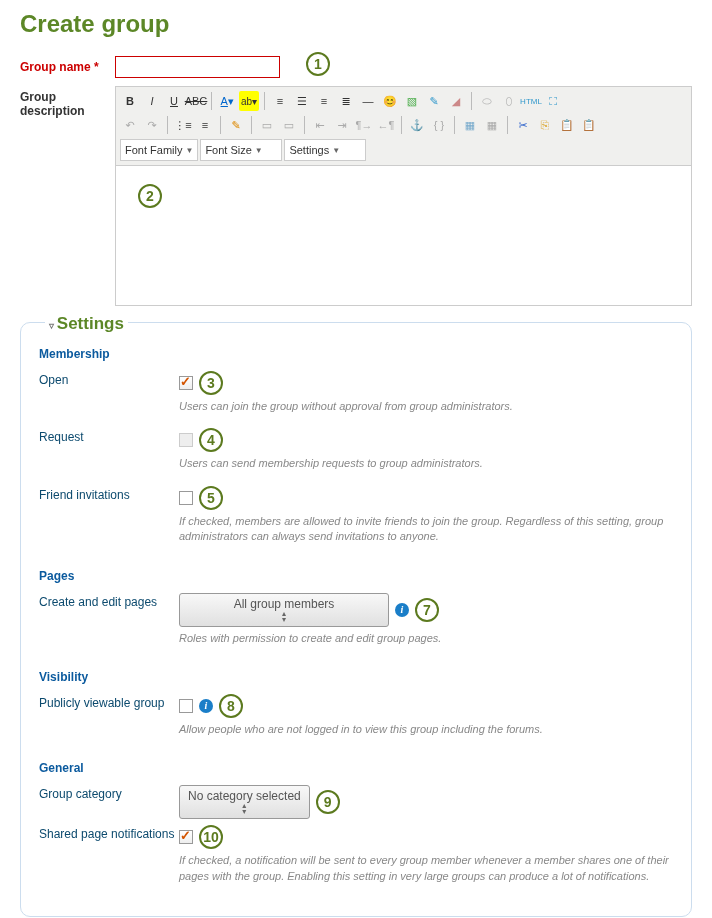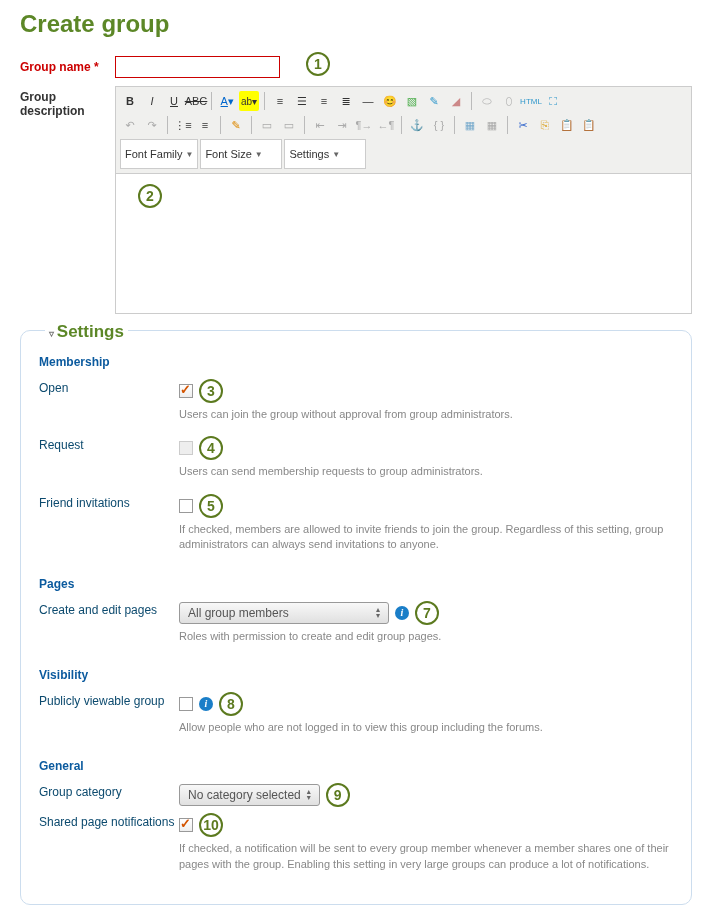--- a/index.html
+++ b/index.html
@@ -9,37 +9,37 @@
 .form-label { width: 95px; font-size: 12px; font-weight: bold; color: #333; padding-top: 4px; flex-shrink: 0; }
 .form-label.required { color: #c00; }
 .form-label.required::after { content: " *"; }
 .text-input { border: 1px solid #c00; padding: 3px 5px; width: 165px; height: 22px; }
 .editor-container { flex: 1; }
 .editor-toolbar { background: #f0f0ee; border: 1px solid #ccc; padding: 4px; }
 .toolbar-row { display: flex; align-items: center; gap: 2px; margin-bottom: 4px; flex-wrap: wrap; }
 .toolbar-row:last-child { margin-bottom: 0; }
 .tb-btn { width: 20px; height: 20px; display: inline-flex; align-items: center; justify-content: center; cursor: pointer; font-size: 11px; border-radius: 2px; }
 .tb-sep { width: 1px; height: 18px; background: #bbb; margin: 0 3px; }
-.tb-select { border: 1px solid #ccc; background: #fff; padding: 2px 4px; font-size: 11px; height: 30px; display: inline-flex; align-items: center; gap: 3px; }
+.tb-select { border: 1px solid #ccc; background: #fff; padding: 2px 4px; font-size: 11px; height: 22px; display: inline-flex; align-items: center; gap: 3px; }
 .tb-select-arrow { font-size: 8px; color: #666; }
 .editor-body { border: 1px solid #ccc; border-top: none; height: 140px; background: #fff; padding: 8px; }
 .callout { position: absolute; width: 24px; height: 24px; border: 2px solid #5c7a1f; border-radius: 50%; display: flex; align-items: center; justify-content: center; font-weight: bold; color: #5c7a1f; font-size: 14px; background: #fff; z-index: 10; }
 .fieldset { border: 1px solid #cde; border-radius: 10px; padding: 10px 18px 18px; margin-top: 16px; position: relative; }
 .legend { color: #5c8727; font-weight: bold; font-size: 17px; position: absolute; top: -9px; left: 24px; background: #fff; padding: 0 4px; }
 .legend::before { content: "▿ "; font-size: 10px; color: #777; }
 .section-hdr { color: #0b5a9e; font-weight: bold; font-size: 12px; margin: 14px 0 10px; }
 .setting-row { display: flex; margin-bottom: 4px; }
 .setting-label { width: 140px; font-size: 12px; color: #0c4a6e; padding-top: 2px; flex-shrink: 0; }
 .setting-body { flex: 1; }
 .setting-ctrl { display: flex; align-items: center; gap: 6px; }
-.setting-help { color: #888; font-size: 11px; margin-top: 4px; margin-bottom: 10px; line-height: 1.4; }
+.setting-help { color: #888; font-size: 11px; margin-top: 4px; margin-bottom: 10px; line-height: 1.4; font-style: italic; }
 .checkbox { width: 14px; height: 14px; border: 1px solid #999; background: #fff; position: relative; }
 .checkbox.checked { background: linear-gradient(#fff,#eee); }
 .checkbox.checked::after { content: "✓"; color: #d35400; font-size: 13px; font-weight: bold; position: absolute; top: -3px; left: 0; }
-.select-wrap { border: 1px solid #999; border-radius: 3px; background: linear-gradient(#f8f8f8,#e0e0e0); padding: 3px 8px; display: inline-flex; align-items: center; gap: 6px; color: #555; font-size: 12px; }
+.select-wrap { border: 1px solid #999; border-radius: 3px; background: linear-gradient(#f8f8f8,#e0e0e0); padding: 3px 8px; display: inline-flex; align-items: center; color: #555; font-size: 12px; flex-direction: column; }
 .select-spin { font-size: 8px; line-height: 6px; color: #666; display: flex; flex-direction: column; }
 .info-icon { width: 14px; height: 14px; border-radius: 50%; background: #1a7ec8; color: #fff; font-size: 10px; font-weight: bold; display: inline-flex; align-items: center; justify-content: center; font-style: italic; font-family: serif; }
 .rel { position: relative; }
 </style>
 </head>
 <body>
 
 <h1 class="page-title">Create group</h1>
 
 <div class="form-row rel">

